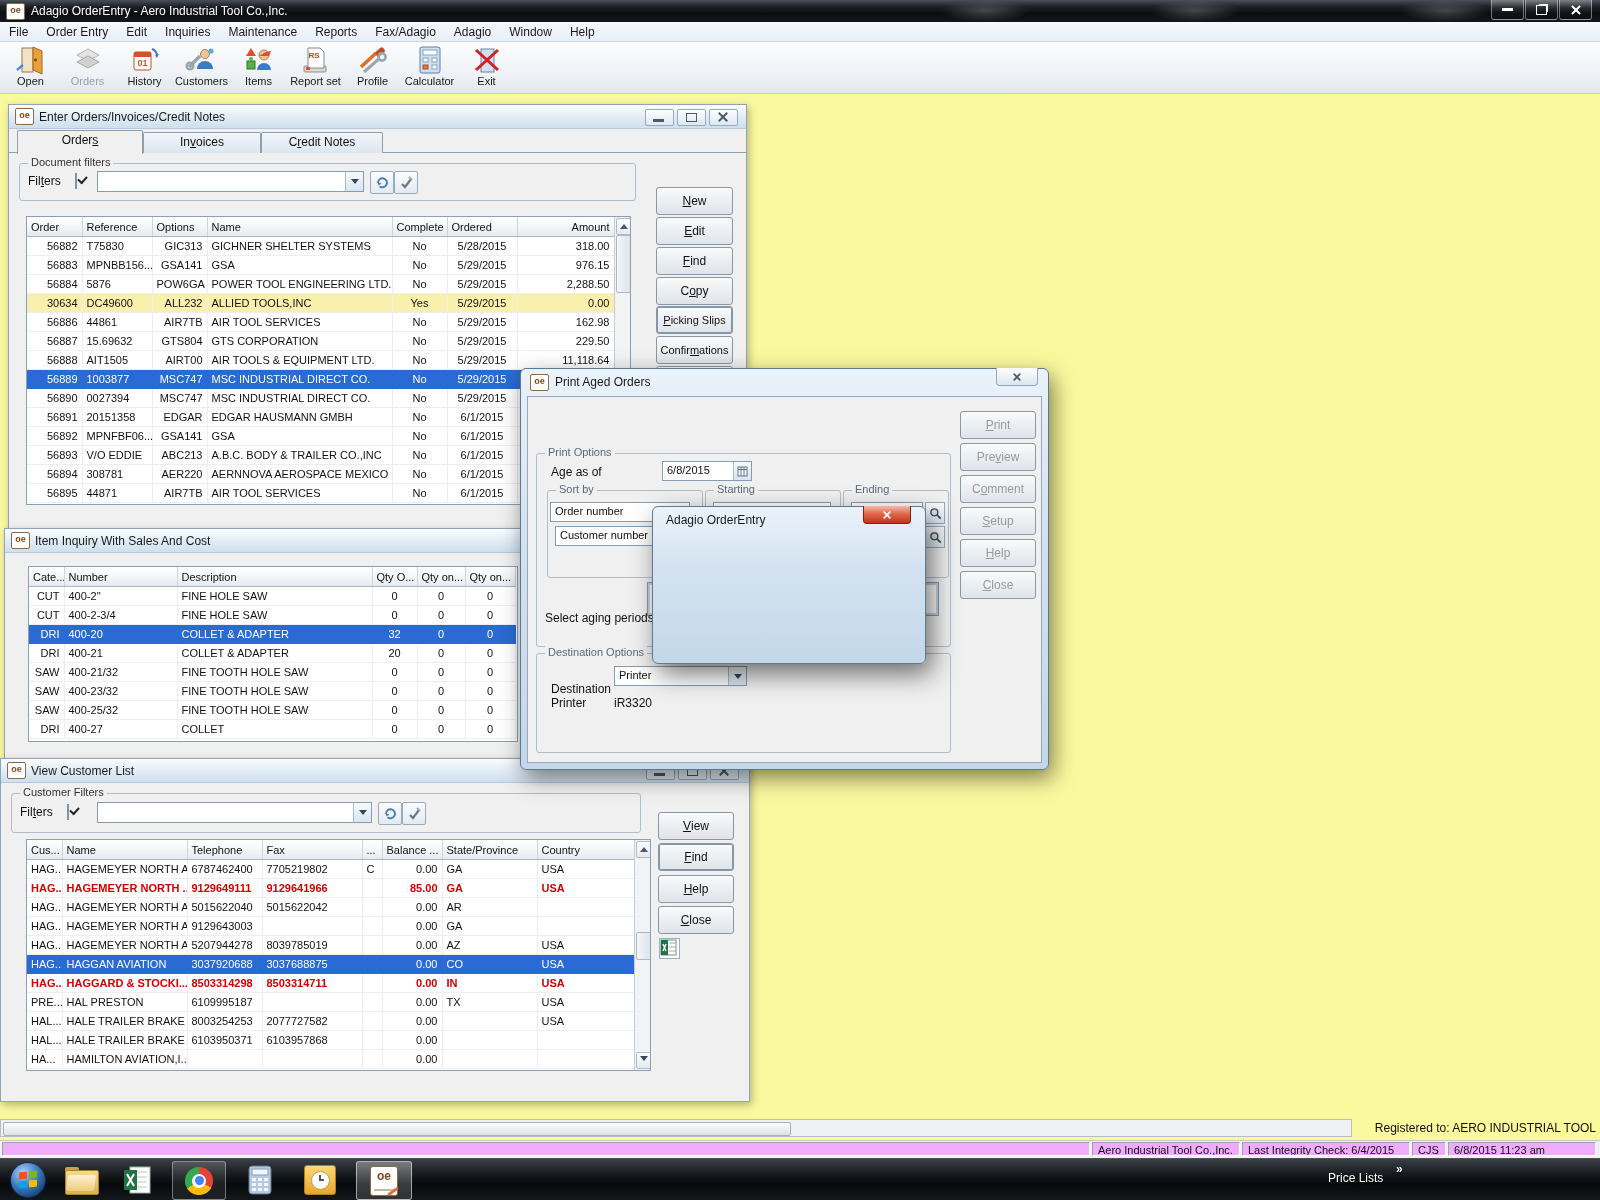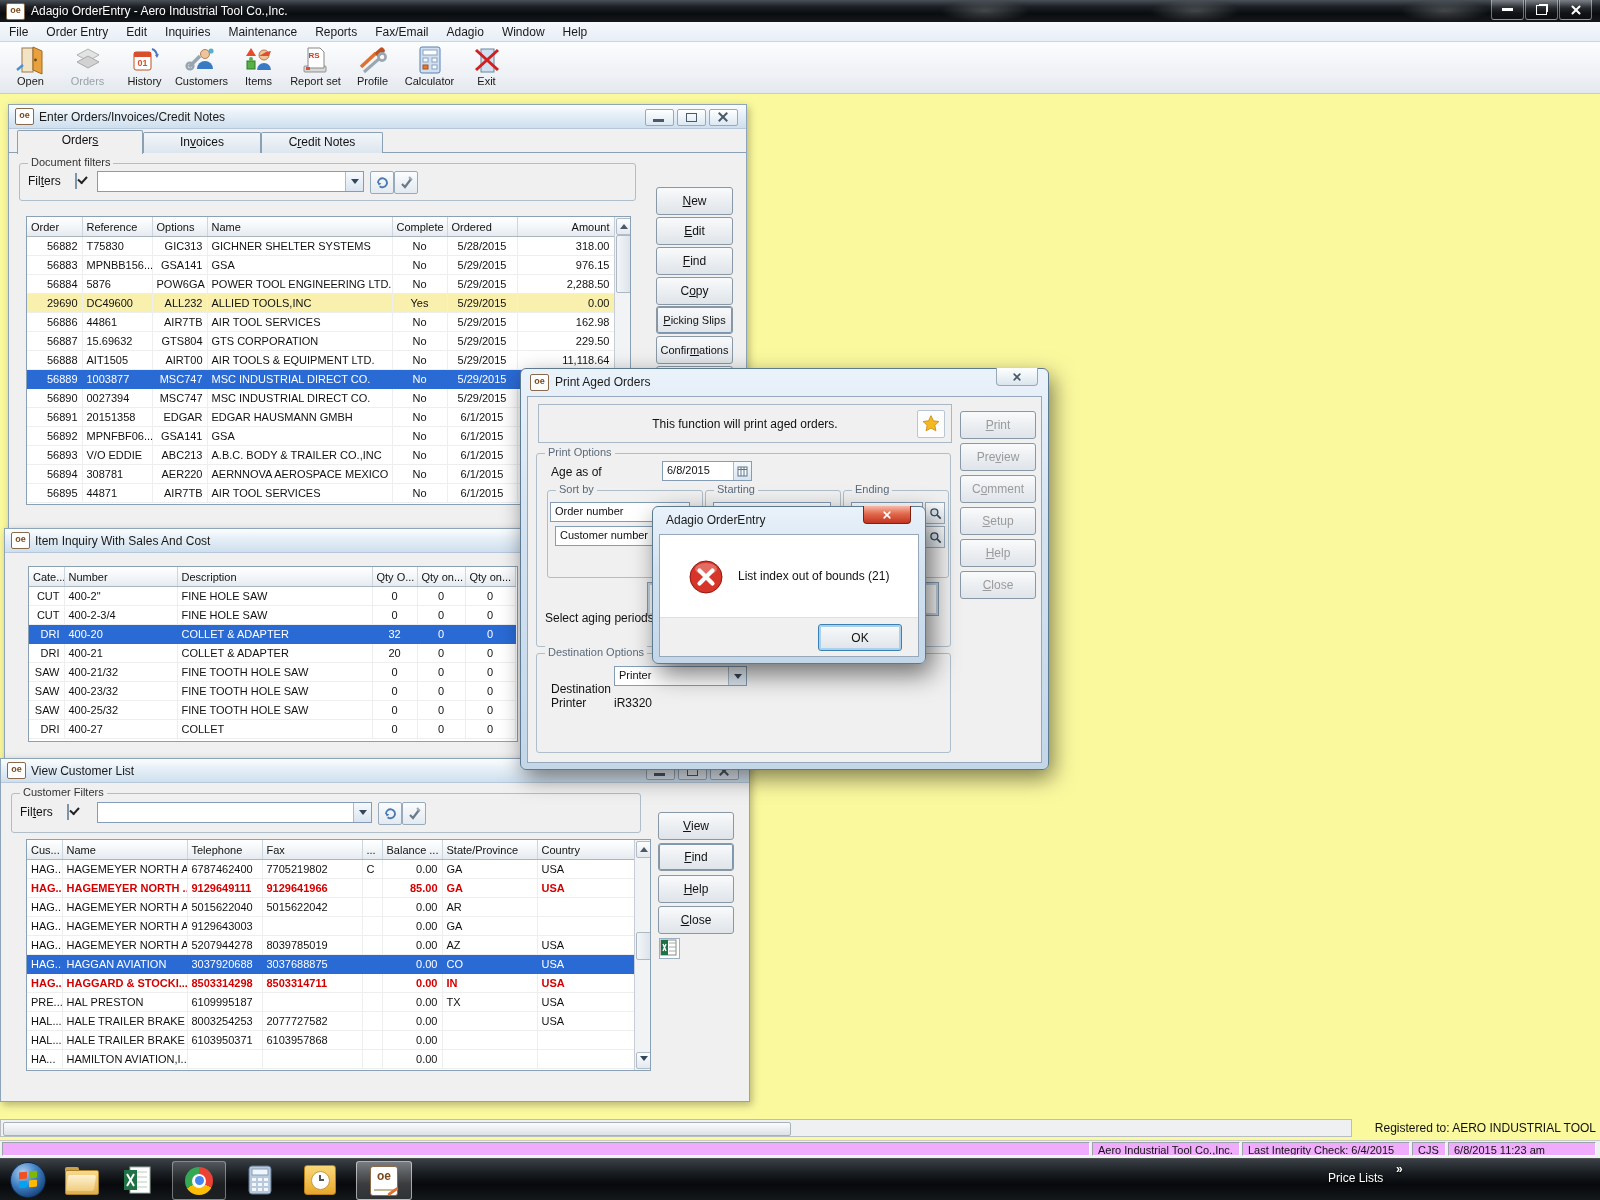--- a/index.html
+++ b/index.html
@@ -131,21 +131,21 @@
     </div>
   </div>
 
   <div class="abs" id="menubar">
     <span>File</span>
     <span>Order Entry</span>
     <span>Edit</span>
     <span>Inquiries</span>
     <span>Maintenance</span>
     <span>Reports</span>
-    <span>Fax/Email</span>
+    <span>Fax/Adagio</span>
     <span>Adagio</span>
     <span>Window</span>
     <span>Help</span>
   </div>
 
   <div class="abs" id="toolbar">
     <div class="tb">
       <div class="ic"><svg width="34" height="30" viewBox="0 0 34 30">
             <rect x="8" y="3" width="11" height="24" fill="#f2e3c4" stroke="#9a7b4f"></rect>
             <path d="M19 2l9 4v23l-9-4z" fill="#e8a13c" stroke="#a06820"></path>
@@ -322,21 +322,21 @@
               <tr>
                 <td class="r">56884</td>
                 <td>5876</td>
                 <td class="r">POW6GA</td>
                 <td>POWER TOOL ENGINEERING LTD.</td>
                 <td class="c">No</td>
                 <td class="c">5/29/2015</td>
                 <td class="r">2,288.50</td>
               </tr>
               <tr class="hl">
-                <td class="r">29690</td>
+                <td class="r">30634</td>
                 <td>DC49600</td>
                 <td class="r">ALL232</td>
                 <td>ALLIED TOOLS,INC</td>
                 <td class="c">Yes</td>
                 <td class="c">5/29/2015</td>
                 <td class="r">0.00</td>
               </tr>
               <tr>
                 <td class="r">56886</td>
                 <td>44861</td>
@@ -749,28 +749,20 @@
         <span class="oeb">oe</span>
         <span>Print Aged Orders</span>
       </div>
       <div class="aclose" style="right:10px">
           <span class="xg" style="transform:scale(.8)">
             <i></i>
             <i></i>
           </span>
         </div>
       <div class="abody">
-        <div class="abs" style="left:10px;top:7px;width:412px;height:37px;border:1px solid #a8b8c6;background:#f0f0f0;display:flex;align-items:center;justify-content:center">
-          <span>This function will print aged orders.</span>
-          <div class="abs" style="right:6px;top:5px;width:26px;height:26px;border:1px solid #b8c6d2;border-radius:2px;background:#fdfdfd;display:flex;align-items:center;justify-content:center">
-            <svg width="20" height="20" viewBox="0 0 24 24">
-                <path d="M12 2l2.9 6.2 6.6.8-4.9 4.6 1.3 6.6-5.9-3.3-5.9 3.3 1.3-6.6L2.5 9l6.6-.8z" fill="#f5b820" stroke="#c88a10"></path>
-              </svg>
-          </div>
-        </div>
 
         <div class="btn dis" style="left:432px;top:14px;width:74px;height:26px"><u>P</u>rint</div>
         <div class="btn dis" style="left:432px;top:46px;width:74px;height:26px">Pre<u>v</u>iew</div>
         <div class="btn dis" style="left:432px;top:78px;width:74px;height:26px">C<u>o</u>mment</div>
         <div class="btn dis" style="left:432px;top:110px;width:74px;height:26px"><u>S</u>etup</div>
         <div class="btn dis" style="left:432px;top:142px;width:74px;height:26px"><u>H</u>elp</div>
         <div class="btn dis" style="left:432px;top:174px;width:74px;height:26px"><u>C</u>lose</div>
 
         <div class="grp" style="left:8px;top:56px;width:413px;height:192px">
           <span class="lab dim">Print Options</span>
@@ -837,33 +829,20 @@
     <div class="aero" style="left:652px;top:412px;width:272px;height:156px;z-index:6;box-shadow:6px 10px 26px rgba(0,0,0,.55)">
       <div class="atitle">
         <span style="padding-left:4px">Adagio OrderEntry</span>
       </div>
       <div class="aclose red" style="right:14px">
           <span class="xg white" style="transform:scale(.8)">
             <i></i>
             <i></i>
           </span>
         </div>
-      <div class="abody" style="background:#fff">
-        <div class="abs" style="left:28px;top:24px">
-          <svg width="36" height="36" viewBox="0 0 36 36">
-              <circle cx="18" cy="18" r="16" fill="#d8352a" stroke="#8e1810"></circle>
-              <ellipse cx="18" cy="10" rx="11" ry="6" fill="#ffffff" opacity="0.28"></ellipse>
-              <path d="M11.5 11.5L24.5 24.5M24.5 11.5L11.5 24.5" stroke="#fff" stroke-width="4.2" stroke-linecap="round"></path>
-            </svg>
-        </div>
-        <span class="abs" style="left:78px;top:34px">List index out of bounds (21)</span>
-        <div class="abs" style="left:0;right:0;bottom:0;height:38px;background:#f0f0f0;border-top:1px solid #dfdfdf">
-          <div class="btn foc" style="right:16px;top:6px;width:82px;height:25px">OK</div>
-        </div>
-      </div>
     </div>
 
     <div id="hsb">
         <div class="thumb"></div>
       </div>
     <div id="registered">Registered to: AERO INDUSTRIAL TOOL CO.,INC.</div>
   </div>
 
   <div class="abs" id="statusbar">
     <div class="spanel" style="left:2px;width:1088px"></div>

